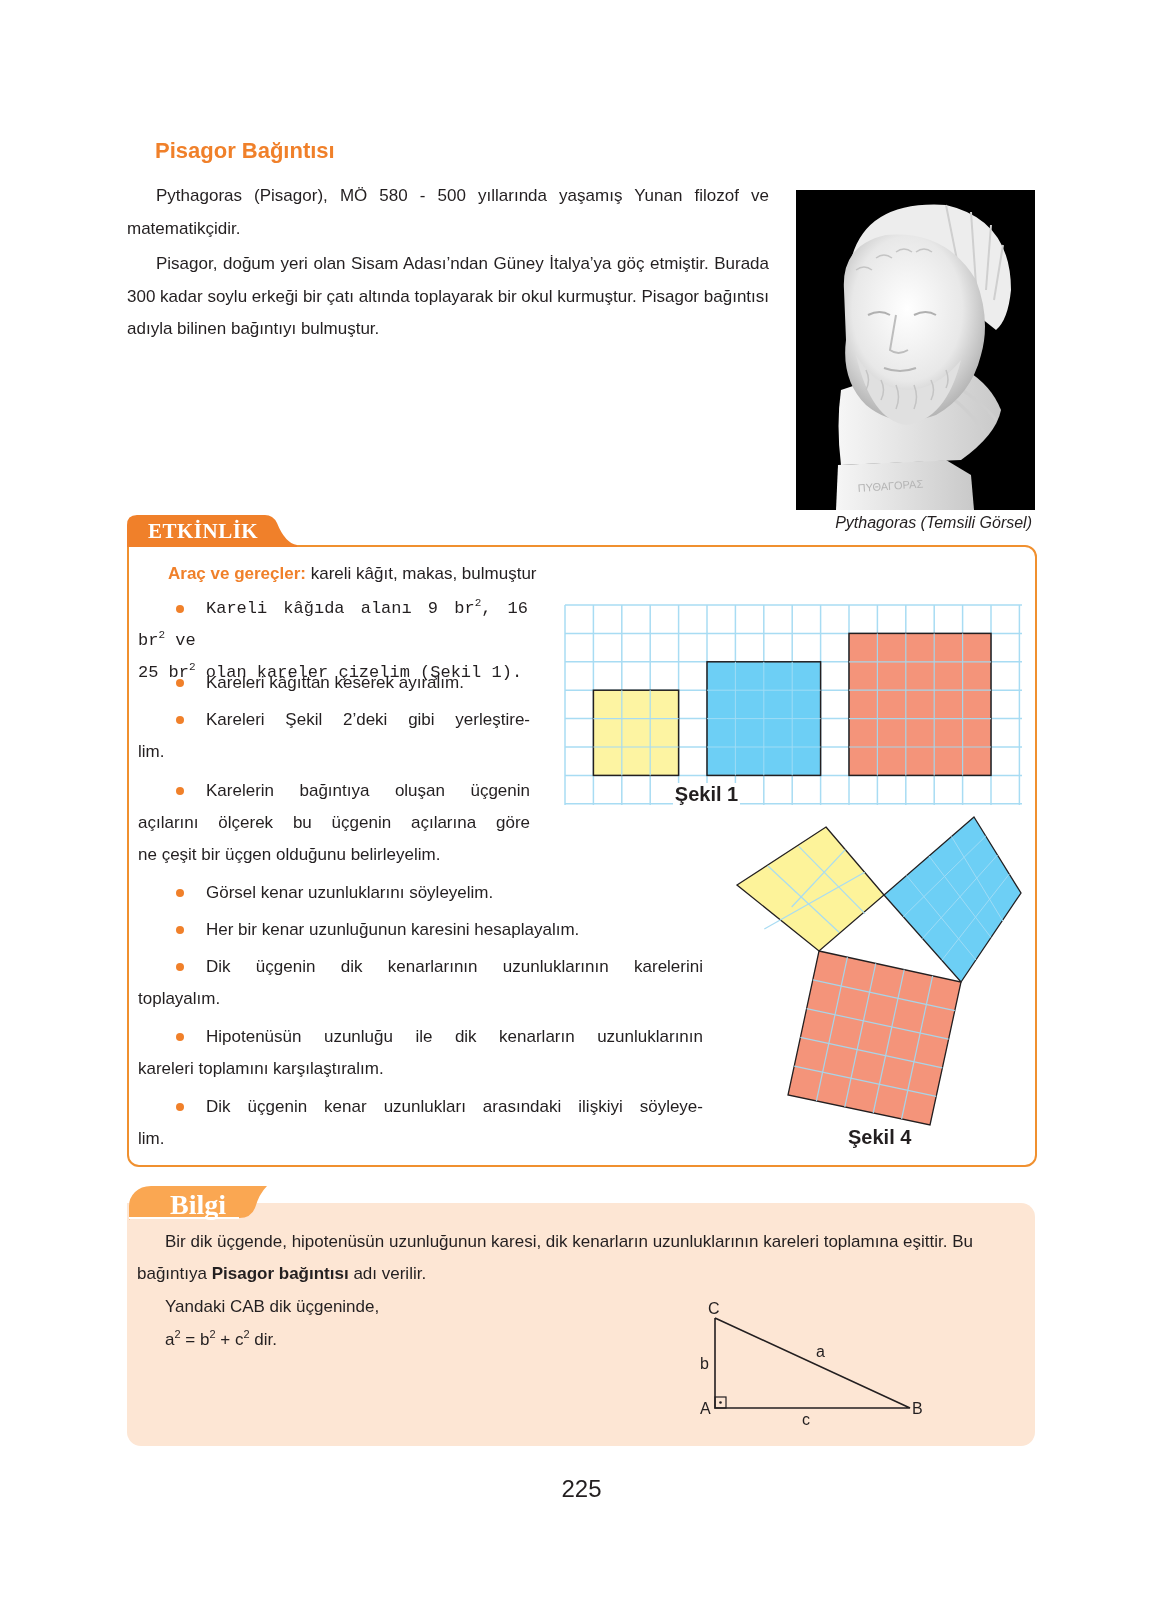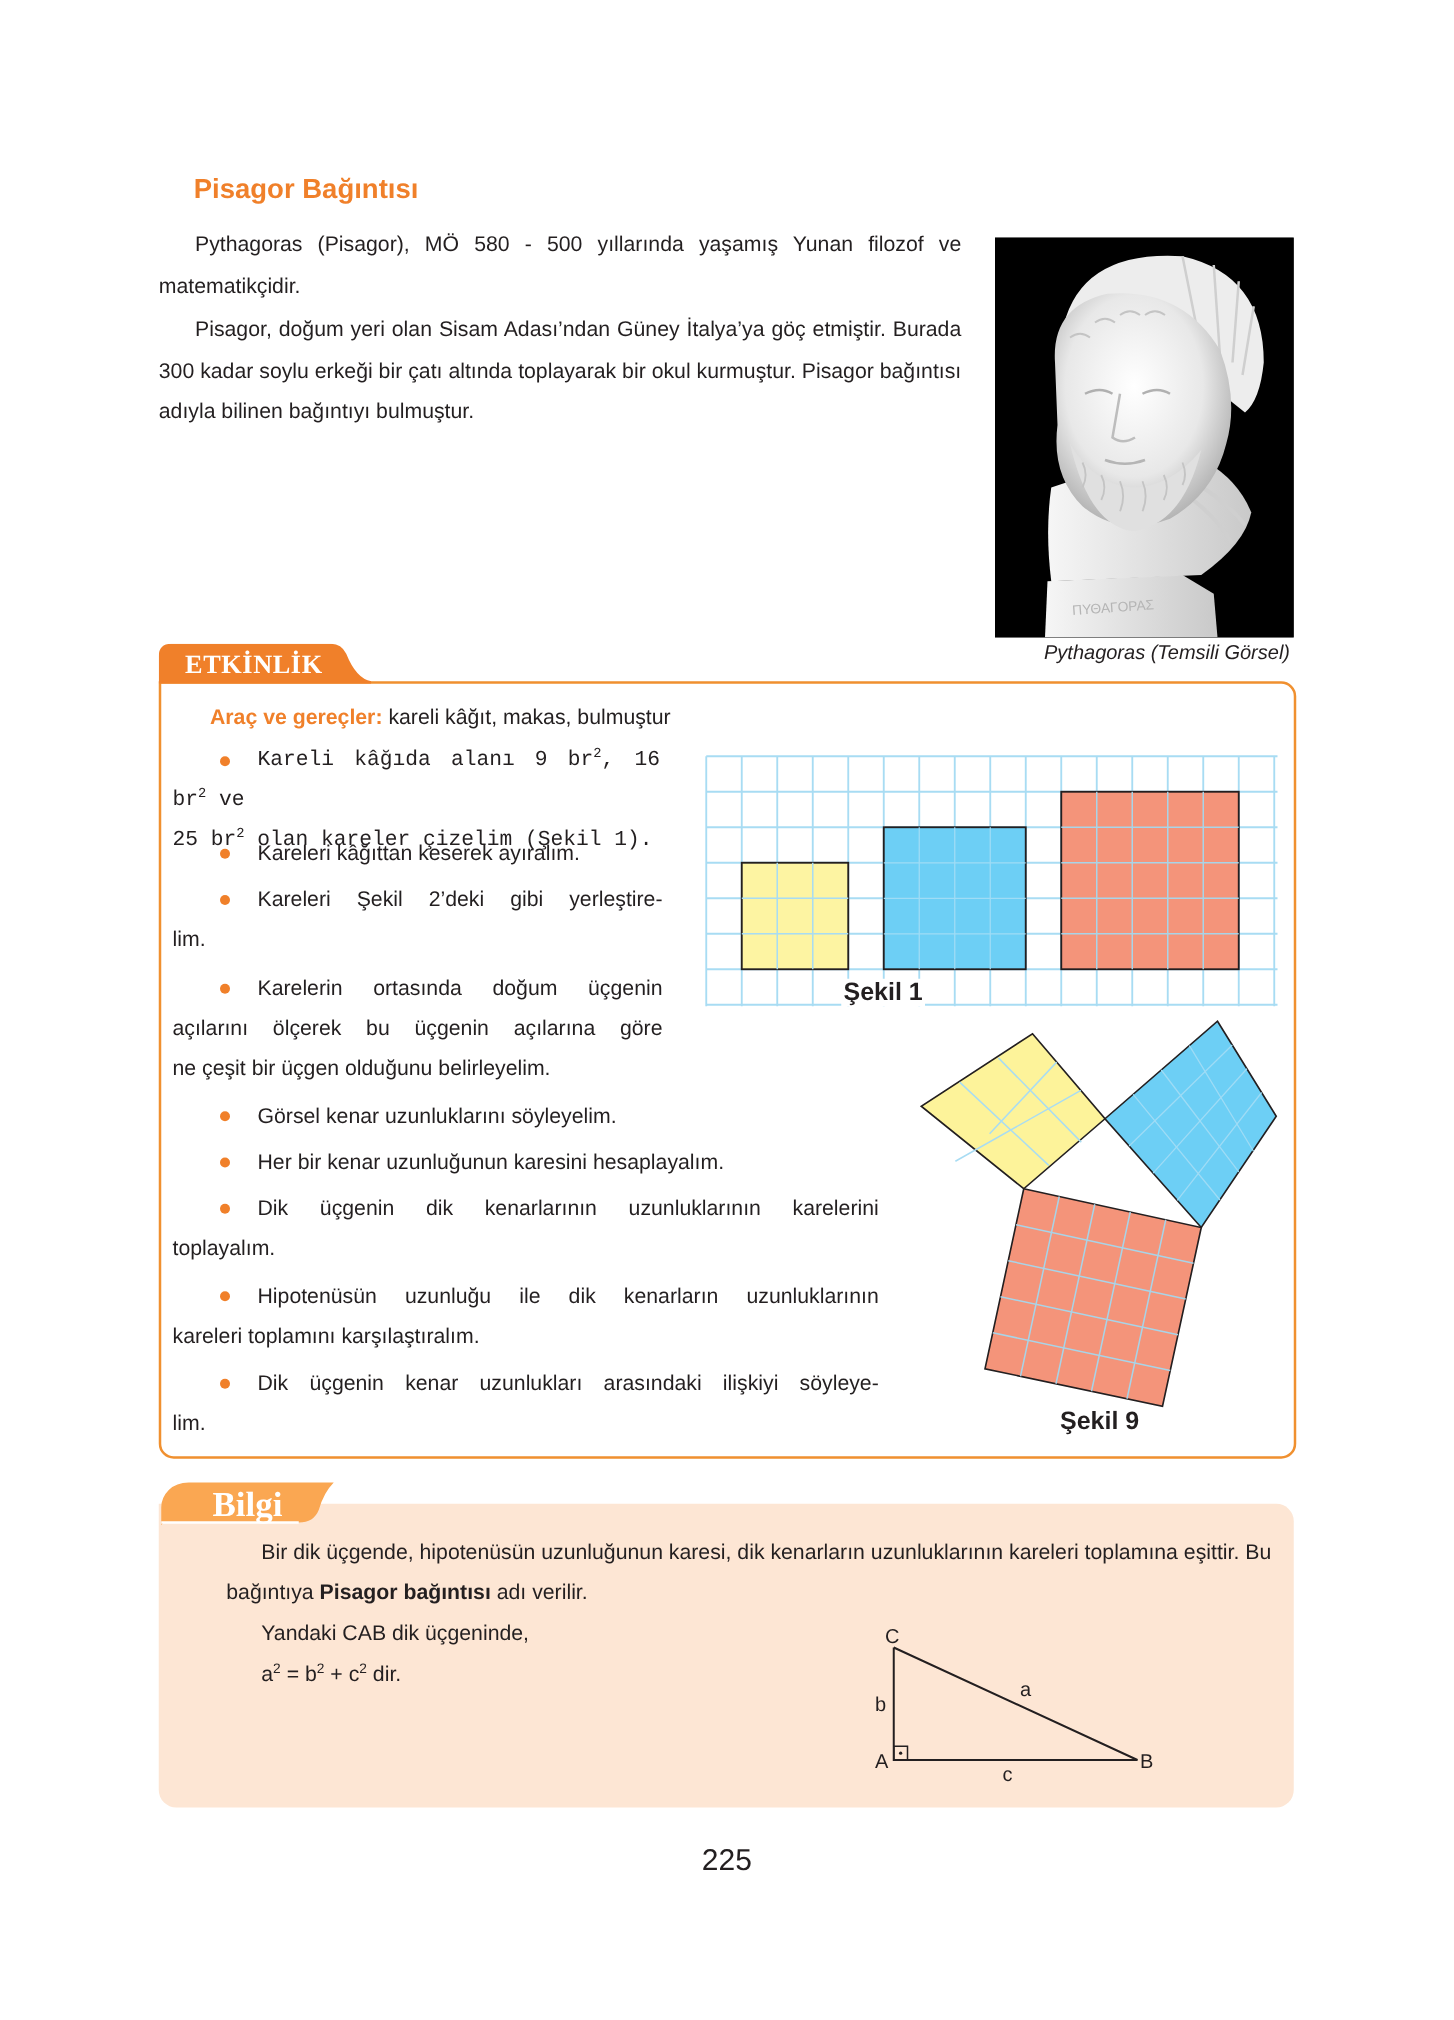--- a/index.html
+++ b/index.html
@@ -14,21 +14,21 @@
   .etk-tab{left:127px;top:515px;width:170px;height:32px;}
   .etk-tab-label{left:148px;top:519px;font-family:"Liberation Serif",serif;font-weight:bold;font-size:21px;color:#fff;letter-spacing:0.5px;}
   .etk-text{font-size:17px;line-height:32px;}
   .li{position:absolute;left:138px;text-align:justify;text-align-last:left;}
   .li .first{display:block;text-indent:68px;position:relative;}
   .bullet{position:absolute;left:38px;top:12px;width:8px;height:8px;border-radius:50%;background:#f0802a;}
   .orange{color:#f0802a;font-weight:bold;}
   sup{font-size:11px;line-height:0;}
   .sekil-label{font-size:20px;font-weight:bold;}
   .bilgi-box{left:127px;top:1203px;width:908px;height:243px;background:#fde6d4;border-radius:0 14px 14px 14px;}
-  .bilgi-text{left:137px;width:890px;font-size:17px;line-height:32px;margin-left:44px;}
+  .bilgi-text{left:137px;width:890px;font-size:17px;line-height:32px;}
   .bilgi-text p{margin:0 0 1px 0;text-indent:28px;}
   .pagenum{left:0;width:1163px;top:1475px;text-align:center;font-size:24px;}
 </style>
 </head>
 <body>
 
 <div class="abs title">Pisagor Bağıntısı</div>
 
 <div class="abs para" style="top:180px;">
   <p>Pythagoras (Pisagor), MÖ 580 - 500 yıllarında yaşamış Yunan filozof ve matematikçidir.</p>
@@ -104,21 +104,21 @@
     <span class="bullet"></span>
     <span class="first">Kareleri kâğıttan keserek ayıralım.</span>
   </div>
   <div class="li" style="top:704px;width:392px;">
     <span class="bullet"></span>
     <span class="first" style="text-align:justify;text-align-last:justify;">Kareleri Şekil 2’deki gibi yerleştire-</span>
     <span style="display:block;">lim.</span>
   </div>
   <div class="li" style="top:775px;width:392px;">
     <span class="bullet"></span>
-    <span class="first" style="text-align-last:justify;">Karelerin ortasında doğum üçgenin</span>
+    <span class="first" style="text-align-last:justify;">Karelerin bağıntıya oluşan üçgenin</span>
     <span style="display:block;text-align:justify;text-align-last:justify;">açılarını ölçerek bu üçgenin açılarına göre</span>
     <span style="display:block;">ne çeşit bir üçgen olduğunu belirleyelim.</span>
   </div>
   <div class="li" style="top:877px;width:570px;">
     <span class="bullet"></span>
     <span class="first">Görsel kenar uzunluklarını söyleyelim.</span>
   </div>
   <div class="li" style="top:914px;width:570px;">
     <span class="bullet"></span>
     <span class="first">Her bir kenar uzunluğunun karesini hesaplayalım.</span>
@@ -242,21 +242,21 @@
         <line x1="150.8" y1="158.4" x2="119.8" y2="302"></line>
         <line x1="179.2" y1="164.6" x2="148.2" y2="308"></line>
         <line x1="207.6" y1="170.8" x2="176.6" y2="314"></line>
       <line x1="87.8" y1="174.8" x2="229.8" y2="205.6"></line>
         <line x1="81.6" y1="203.6" x2="223.6" y2="234.2"></line>
         <line x1="75.4" y1="232.4" x2="217.4" y2="262.8"></line>
         <line x1="69.2" y1="261.2" x2="211.2" y2="291.4"></line>
     </g>
   </g>
 </svg>
-<div class="abs sekil-label" style="left:848px;top:1126px;">Şekil 9</div>
+<div class="abs sekil-label" style="left:848px;top:1126px;">Şekil 4</div>
 
 <div class="abs bilgi-box"></div>
 <svg class="abs" style="left:127px;top:1184px;" width="145" height="36" viewBox="0 0 145 36">
   <path d="M2 36 L2 22 Q2 14 8 8 Q14 2 24 2 L140 2 Q132 10 128 24 Q124 34 112 34 L4 34 Z" fill="#faa752"></path>
   <path d="M2 34 L112 34" stroke="#fff" stroke-width="2"></path>
 </svg>
 <div class="abs" style="left:170px;top:1189px;font-family:'Liberation Serif',serif;font-weight:bold;font-size:28px;color:#fff;">Bilgi</div>
 
 <div class="abs bilgi-text" style="top:1226px;">
   <p><span>Bir dik üçgende, hipotenüsün uzunluğunun karesi, dik kenarların uzunluklarının kareleri toplamına eşittir. Bu bağıntıya </span><b>Pisagor bağıntısı</b><span> adı verilir.</span></p>

